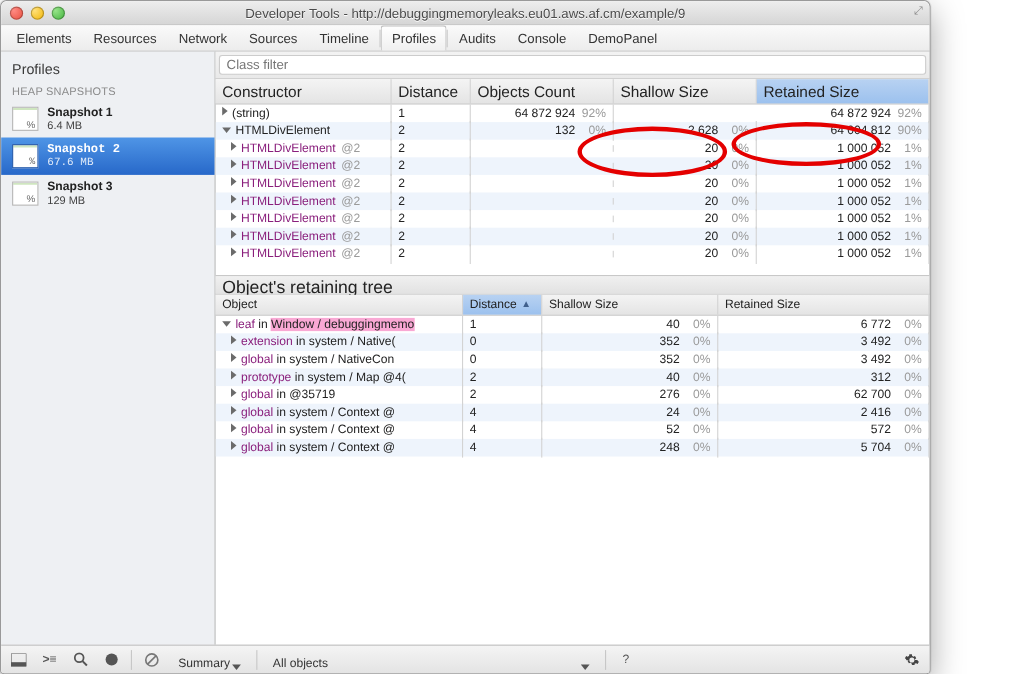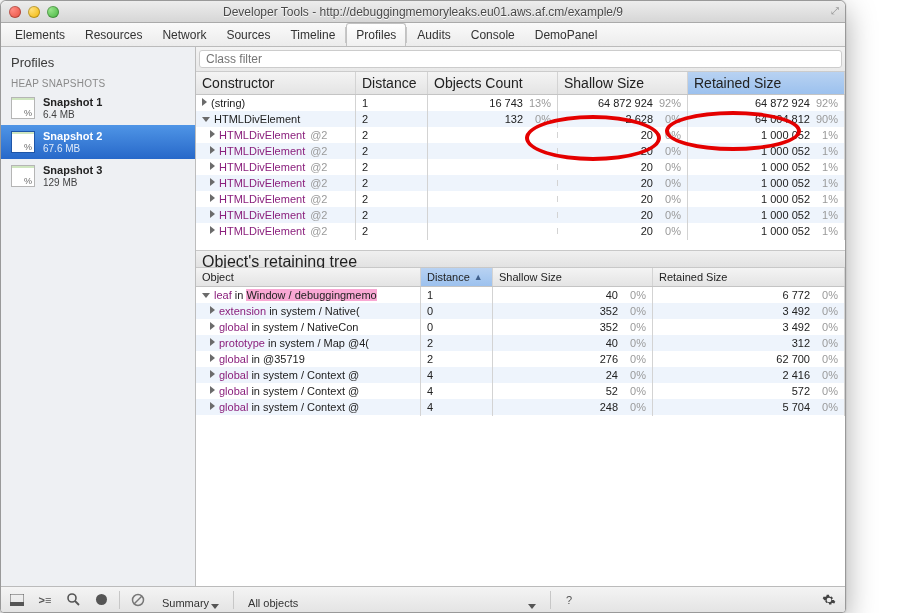--- a/index.html
+++ b/index.html
@@ -13,21 +13,21 @@
 .corner { position:absolute; right:6px; top:4px; color:#8a8a8a; font-size:10px; }
 .tabs { height:24px; background:linear-gradient(#fafafa,#ececec); border-bottom:1px solid #bbb; display:flex; align-items:center; padding:0 4px; font-size:12px; color:#333; }
 .tab { padding:0 9px; line-height:22px; cursor:default; border:1px solid transparent; border-bottom:none; border-radius:3px 3px 0 0; }
 .tab.active { background:linear-gradient(#fff,#f0f0f0); border-color:#c2c2c2; }
 .tabsep { width:1px; height:16px; background:#c7c7c7; }
 .main { display:flex; height:calc(100% - 22px - 24px - 26px); }
 .sidebar { width:195px; background:#eef0f3; border-right:1px solid #bdbdbd; }
 .sb-title { font-size:13px; color:#3a3a3a; padding:8px 10px 4px; }
 .sb-caption { font-size:10px; color:#8a8a8a; letter-spacing:.02em; padding:4px 10px 2px; }
 .snap { display:flex; gap:8px; padding:5px 10px; align-items:center; cursor:default; }
-.snap.selected { background:linear-gradient(#4f95e6,#2768c9); color:#fff; }
+.snap.selected { background:linear-gradient(#4f95e6,#2768c9); color:#fff;font-family:Liberation Mono, monospace; }
 .snap-icon { width:24px; height:22px; background:#fff; border:1px solid #b5b5b5; box-shadow:inset 0 2px #cfe6c0; position:relative; }
 .snap.selected .snap-icon{ border-color:#1e55a8; }
 .snap-icon::after { content:"%"; position:absolute; right:2px; bottom:0; font-size:9px; color:#6a6a6a; }
 .snap-meta { display:flex; flex-direction:column; line-height:1.15; }
 .snap-name { font-weight:bold; font-size:11px; }
 .snap-size { font-size:10px; opacity:.85; }
 
 .content { flex:1; display:flex; flex-direction:column; border-left:none; }
 .filter-bar { padding:3px; background:linear-gradient(#f3f3f3,#e9e9e9); border-bottom:1px solid #ccc; }
 .filter-input { width:100%; height:18px; border:1px solid #ccc; border-radius:3px; padding:0 6px; font-size:12px; color:#888; background:#fff; }
@@ -133,26 +133,20 @@
         <div class="cell c-ctor">Constructor</div>
         <div class="cell c-dist">Distance</div>
         <div class="cell c-objc" style="text-align:left;">Objects Count</div>
         <div class="cell c-sh" style="text-align:left;">Shallow Size</div>
         <div class="cell c-ret" style="text-align:left;">Retained Size</div>
       </div>
       <div class="grid" id="topgrid">
           <div class="row">
             <div class="cell c-ctor "><span class="tw closed"></span>(string)</div>
             <div class="cell c-dist">1</div>
-            <div class="cell c-objc">
-              <div class="numpair">
-                <span>16 743</span>
-                <span class="pct">13%</span>
-              </div>
-            </div>
             <div class="cell c-sh">
               <div class="numpair">
                 <span>64 872 924</span>
                 <span class="pct">92%</span>
               </div>
             </div>
             <div class="cell c-ret">
               <div class="numpair">
                 <span>64 872 924</span>
                 <span class="pct">92%</span>

